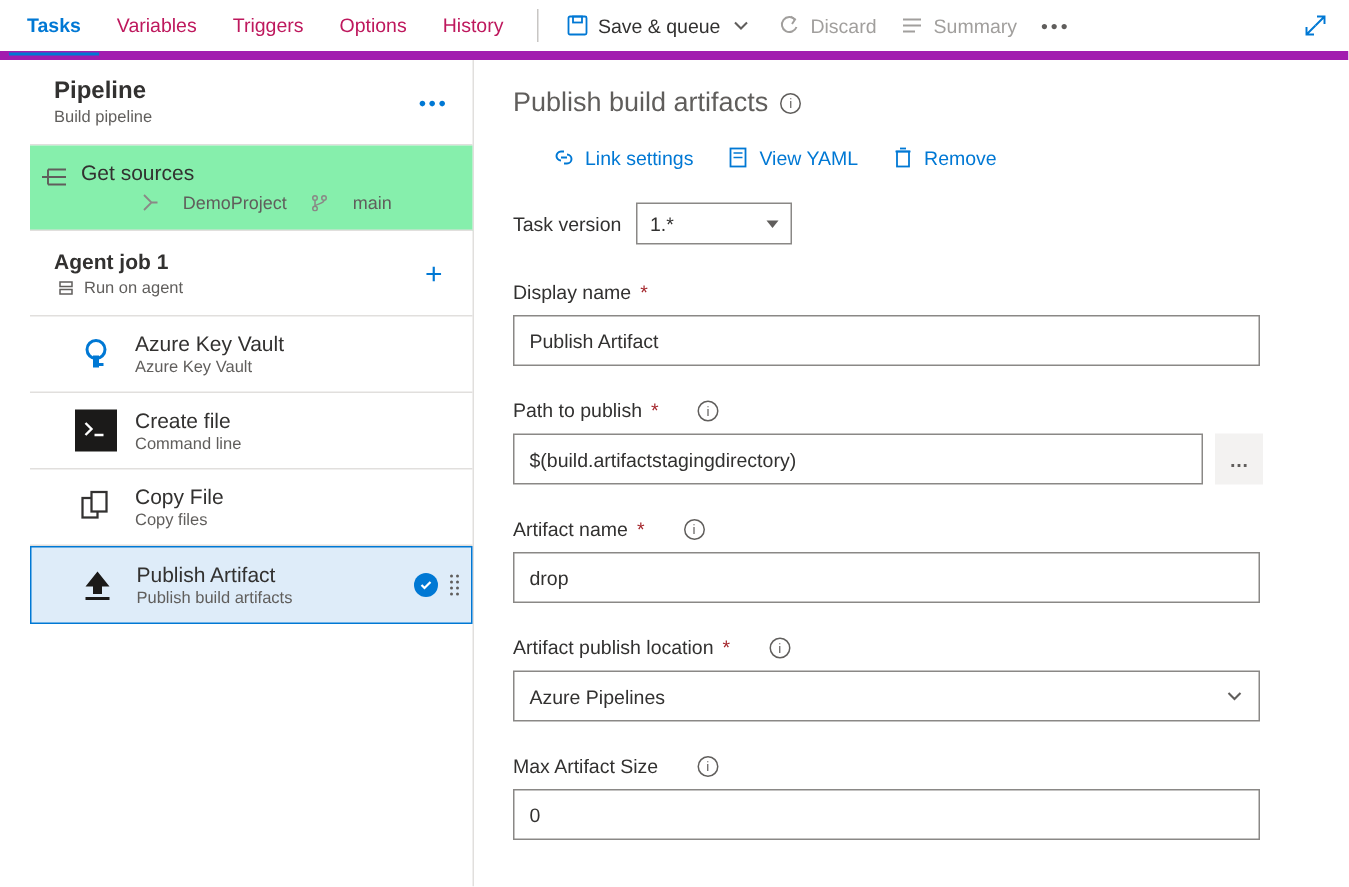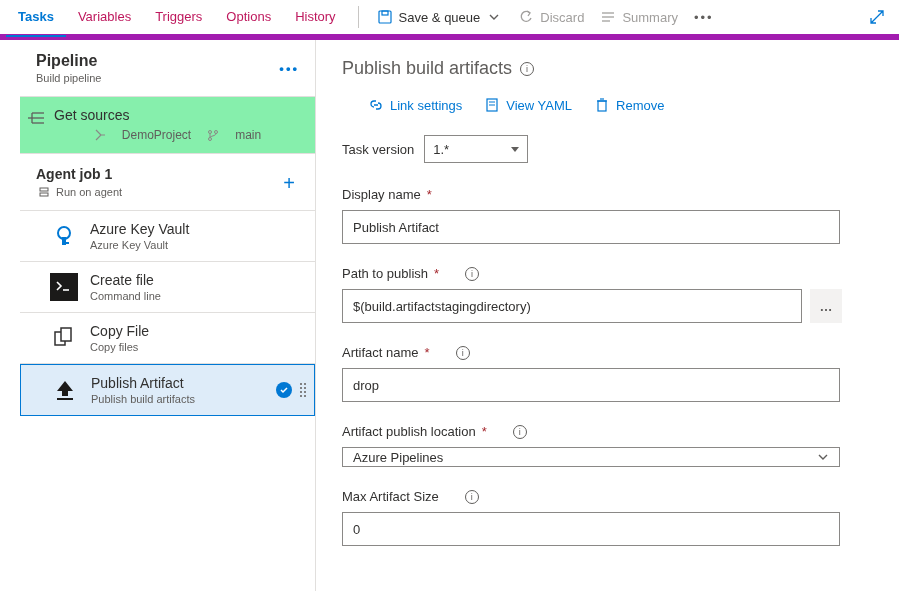--- a/index.html
+++ b/index.html
@@ -138,21 +138,21 @@
   .req { color:#a4262c; }
   .text-input {
     width:100%; max-width:498px; height:34px; border:1px solid #8a8886; padding:0 10px;
     font-size:13px; font-family:inherit; color:#323130;
   }
   .input-wrap { display:flex; gap:8px; max-width:536px;}
   .ellipsis-btn {
     width:32px;height:34px; background:#f3f2f1; display:flex;align-items:center;justify-content:center; cursor:pointer; color:#605e5c; font-weight:bold;
   }
   .select-full {
-    width:100%; max-width:498px; height:20px; border:1px solid #8a8886; padding:0 10px;
+    width:100%; max-width:498px; height:34px; border:1px solid #8a8886; padding:0 10px;
     display:flex; align-items:center; justify-content:space-between; cursor:pointer; font-size:13px;
   }
   .select-full .chev { color:#605e5c; }
   svg { display:block; }
 </style>
 </head>
 <body>
 
 <div class="tabbar">
   <div class="tab active">Tasks</div>

